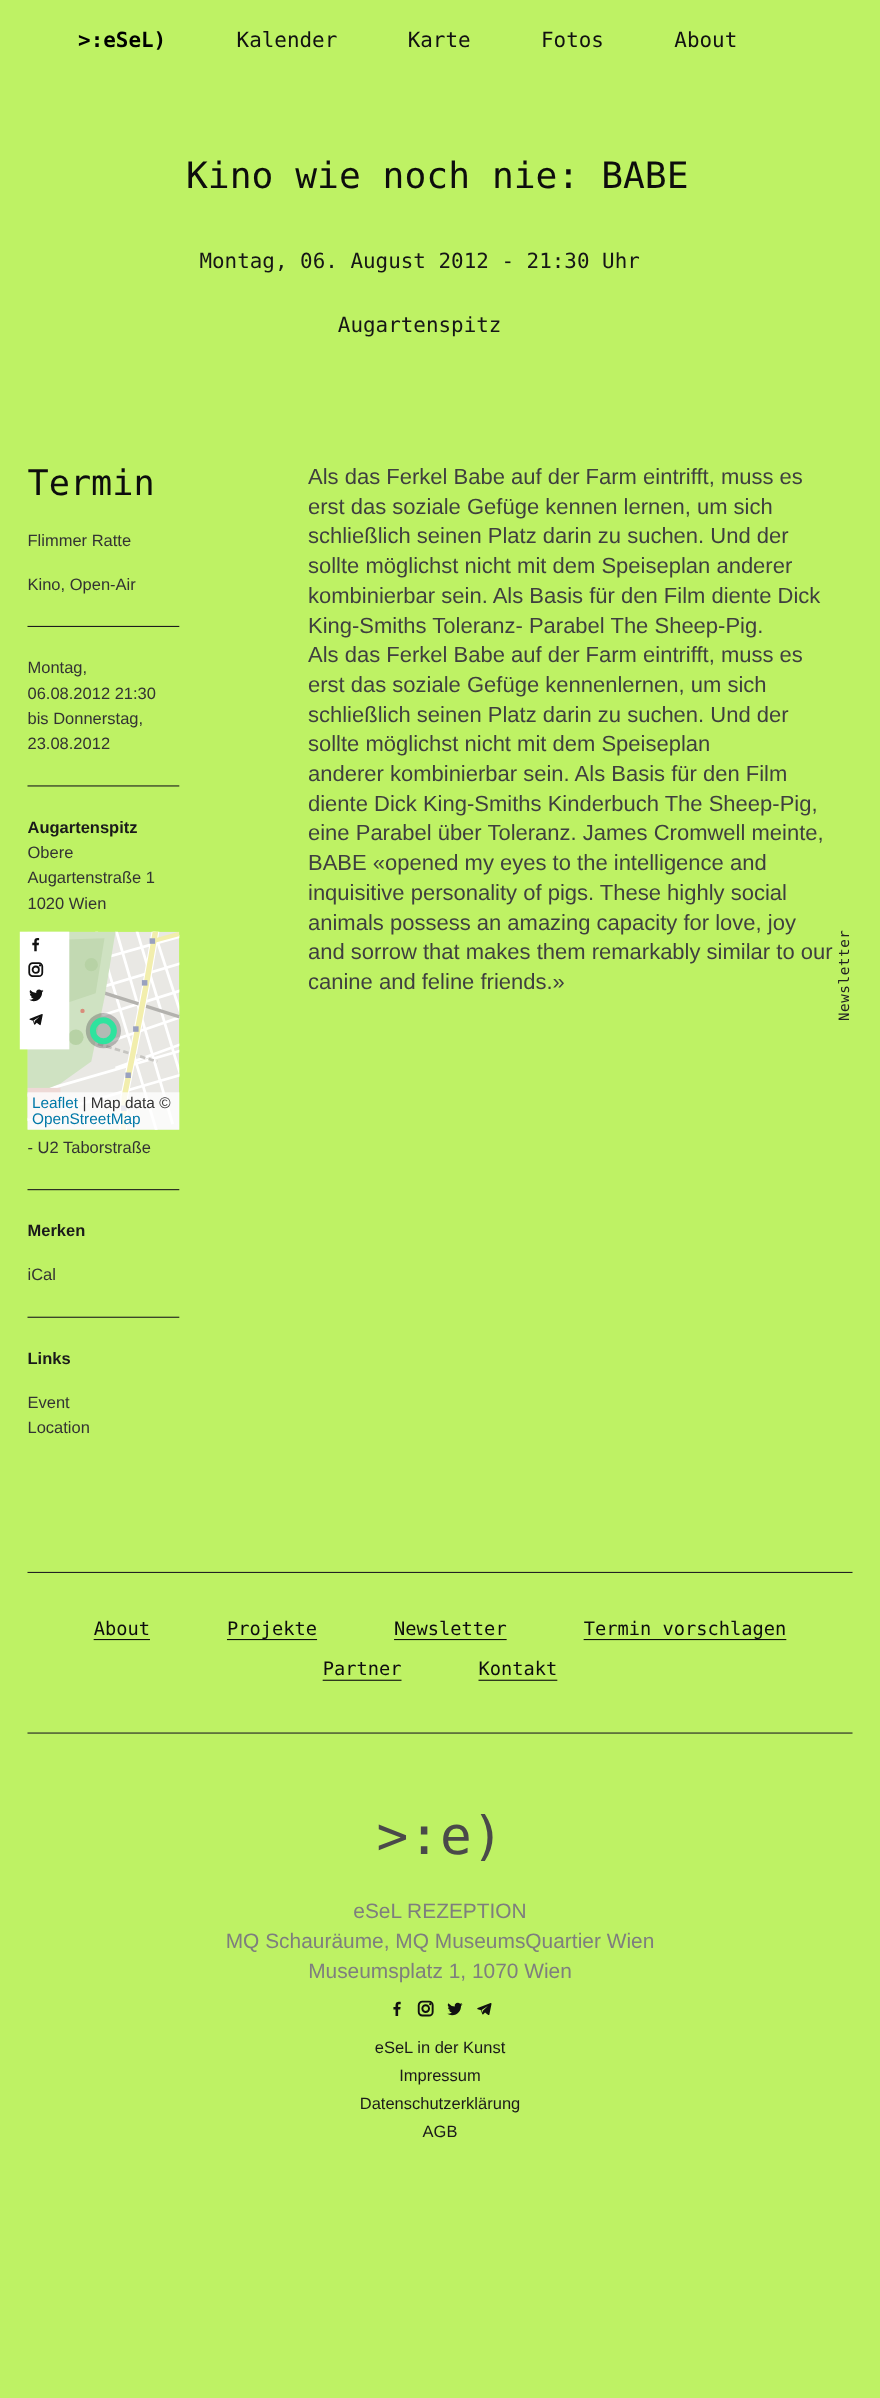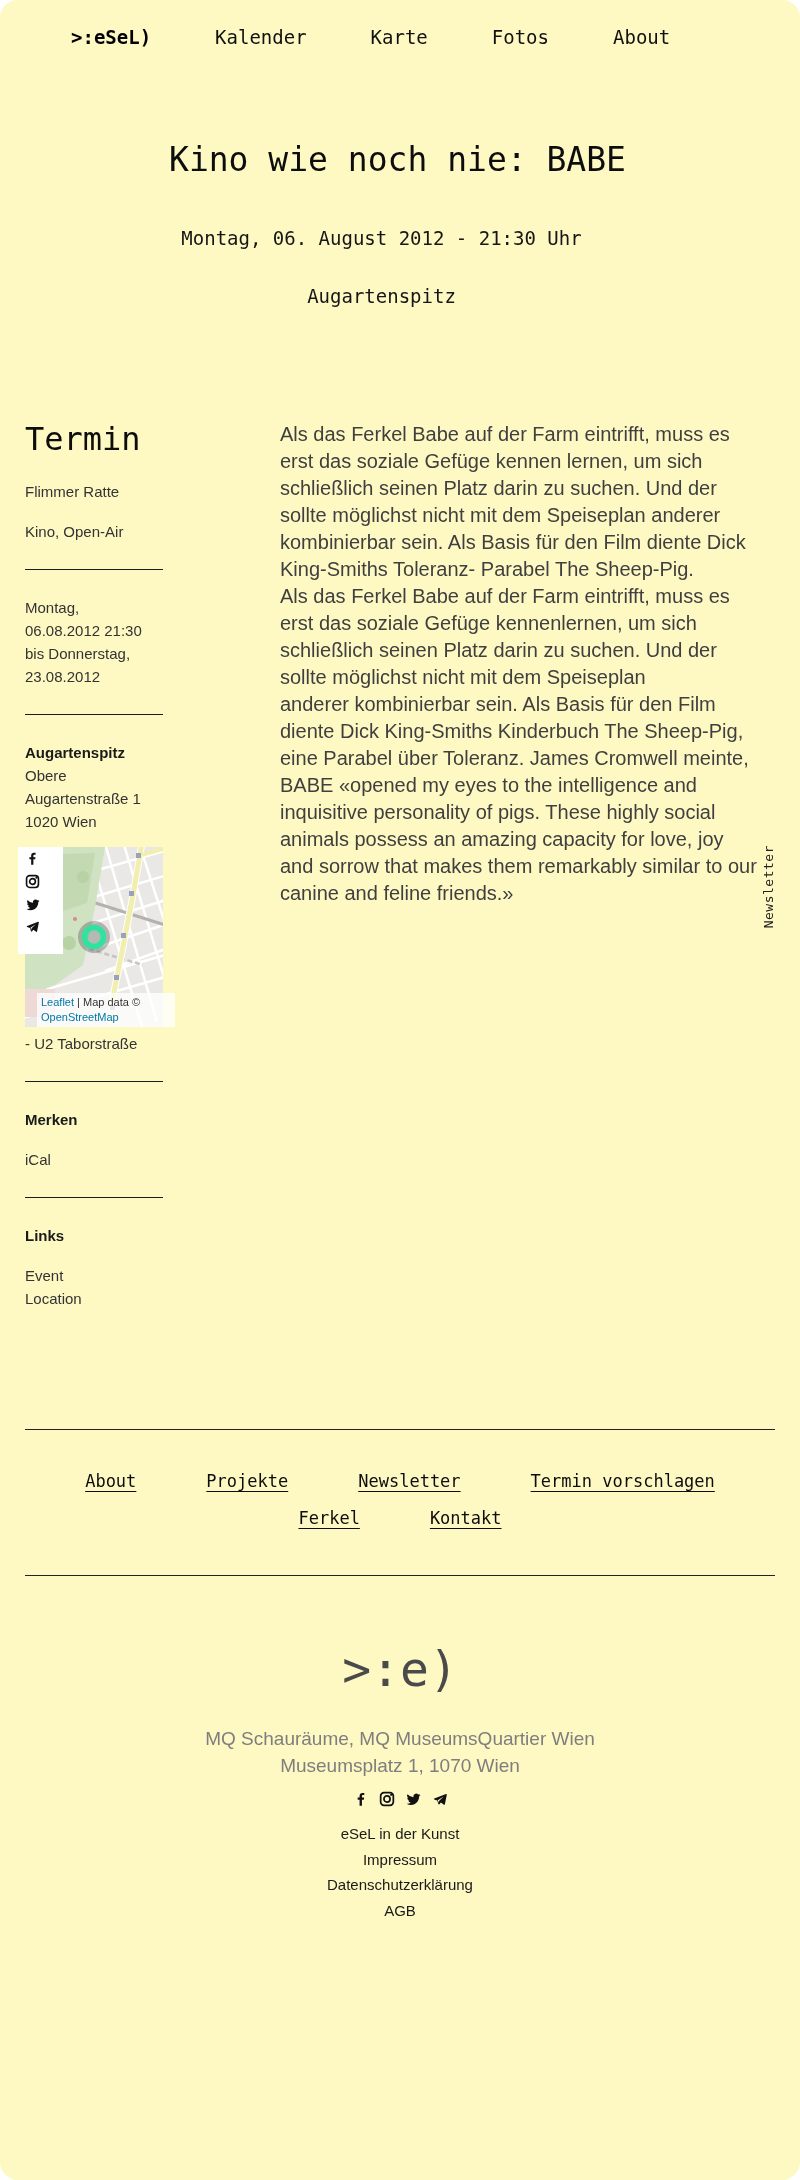--- a/index.html
+++ b/index.html
@@ -1,18 +1,18 @@
 <!DOCTYPE html>
 <html><head>
 <meta charset="utf-8">
 <style>
   * { margin:0; padding:0; box-sizing:border-box; }
   html,body { background:#ffffff; }
   body { font-family:"Liberation Sans", sans-serif; }
-  .page { position:relative; width:800px; height:2180px; background:#fef9c3; overflow:hidden; margin:0 auto;border-radius:18px; }
+  .page { position:relative; width:800px; height:2180px; background:#bef264; overflow:hidden; margin:0 auto; }
 
   
   .topnav { position:absolute; top:26px; left:71px; display:flex; gap:64px; align-items:baseline; }
   .topnav a { font-family:"DejaVu Sans Mono", monospace; font-size:19px; color:#111; text-decoration:none; }
   .topnav .logo { font-weight:bold; color:#000; }
 
   
   .event-title { position:absolute; top:140px; left:0; width:763px; text-align:center;
                  font-family:"DejaVu Sans Mono", monospace; font-size:33px; font-weight:normal; color:#0d0d0d;padding-left:32px; }
   .event-date  { position:absolute; top:227px; left:0; width:763px; text-align:center;
@@ -25,22 +25,22 @@
   .sidebar h2 { font-family:"DejaVu Sans Mono", monospace; font-size:32px; font-weight:normal; color:#0d0d0d; margin:0 0 22px 0; }
   .sidebar .row { margin-bottom:17px; }
   .sidebar hr { border:0; border-top:1px solid #1c1c1c; margin:26px 0; }
   .sidebar p { line-height:23px; }
   .sidebar a { color:#333; text-decoration:none; }
   .sb-bold { font-weight:bold; color:#1a1a1a; }
 
   
   .map-wrap { position:relative; width:138px; height:180px; margin-top:14px; }
   .map-wrap svg.mapart { display:block; }
-  .map-attrib { position:absolute; left:12px; bottom:0; width:100%; background:rgba(255,255,255,0.78);
-                font-size:11px; line-height:15px; color:#333; padding:2px 0 2px 4px; }
+  .map-attrib { position:absolute; left:0; bottom:0; width:100%; background:rgba(255,255,255,0.78);
+                font-size:14px; line-height:15px; color:#333; padding:2px 0 2px 4px; }
   .map-attrib a { color:#0078A8; text-decoration:none; }
 
   
   .social-rail { position:absolute; left:-7px; top:0; width:45px; height:107px; background:#fff;
                  display:flex; flex-direction:column; gap:8px; padding:4px 0 0 7px; }
   .social-rail svg { display:block; }
 
   
   .article { position:absolute; left:280px; top:421px; width:482px; font-size:20px; line-height:27px; color:#3f3f3f; }
   .article p { margin:0; }
@@ -202,29 +202,30 @@
 
   <div class="rule r1"></div>
   <nav class="footnav">
     <div class="frow">
       <a href="#">About</a>
       <a href="#">Projekte</a>
       <a href="#">Newsletter</a>
       <a href="#">Termin vorschlagen</a>
     </div>
     <div class="frow">
-      <a href="#">Ferkel</a>
+      <a href="#">Partner</a>
       <a href="#">Kontakt</a>
     </div>
   </nav>
   <div class="rule r2"></div>
 
   <footer class="footer">
     <div class="flogo">&gt;:e)</div>
     <div class="gray">
+      <div>eSeL REZEPTION</div>
       <div>MQ Schauräume, MQ MuseumsQuartier Wien</div>
       <div>Museumsplatz 1, 1070 Wien</div>
     </div>
     <div class="icons">
       <a href="#" aria-label="facebook">
         <svg width="16" height="16" viewBox="0 0 24 24" fill="#111">
             <path d="M13.4 22v-8.8h2.9l.45-3.4h-3.35V7.6c0-1 .3-1.65 1.7-1.65h1.8V2.95c-.3-.04-1.4-.13-2.65-.13-2.6 0-4.4 1.6-4.4 4.5v2.5H7v3.4h2.85V22h3.55z"></path>
           </svg>
       </a>
       <a href="#" aria-label="instagram">

